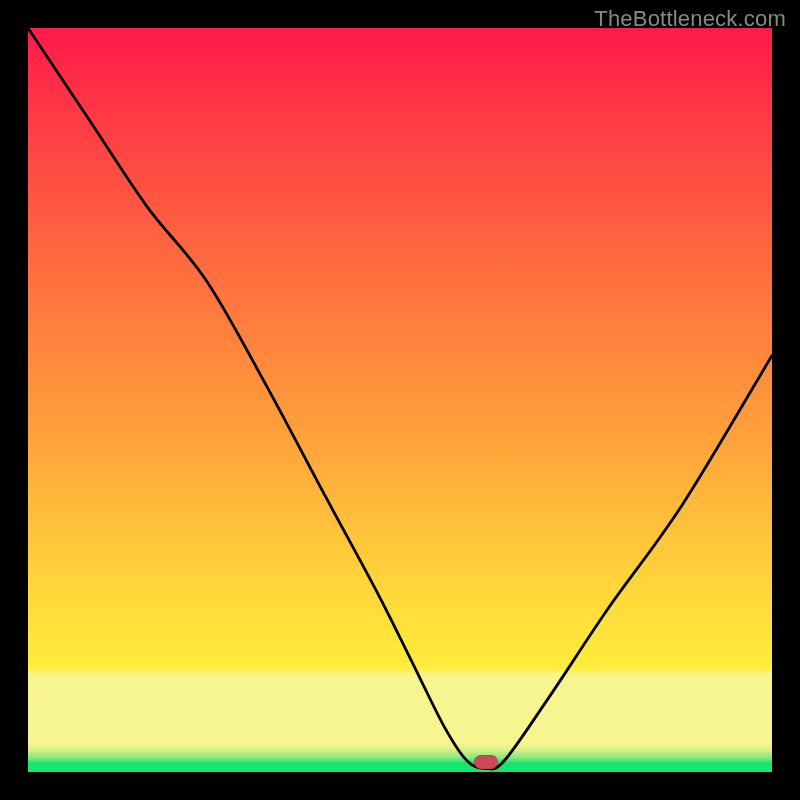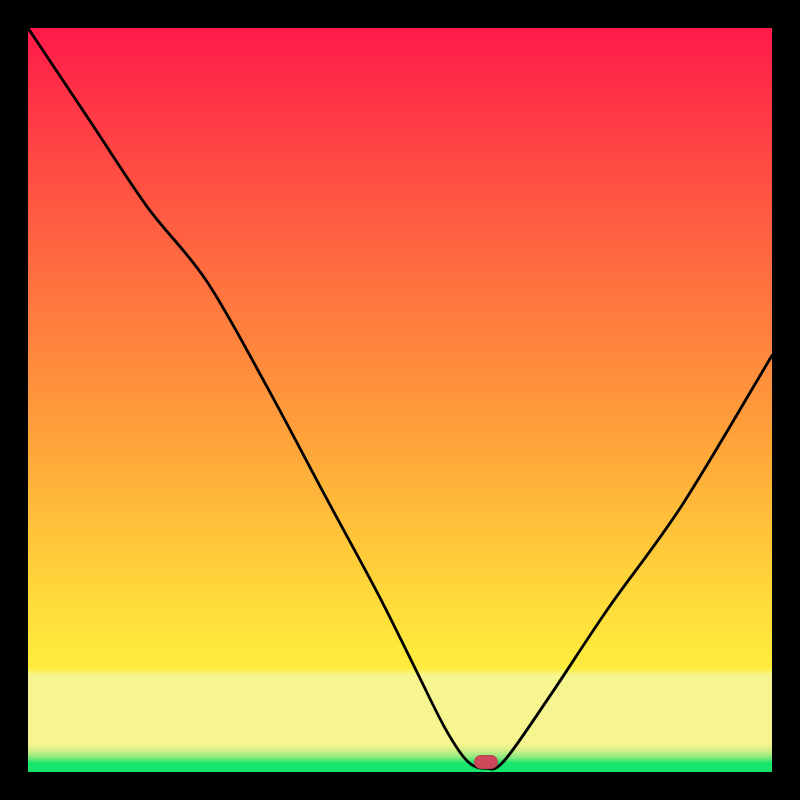--- a/index.html
+++ b/index.html
@@ -85,20 +85,21 @@
     font-size: 22px;
     color: #888;
     white-space: nowrap;
     letter-spacing: 0.2px;
   }
 </style>
 </head>
 <body>
 
 <div class="frame">
+  <div class="attribution">TheBottleneck.com</div>
 
   <div class="plot-area">
     <div class="gradient"></div>
 
     <svg class="curve" viewBox="0 0 744 744" preserveAspectRatio="none">
       <path d="M 0.0 0.0 C 9.9 14.9, 39.7 59.5, 59.5 89.3 C 79.4 119.0, 99.2 151.3, 119.0 178.6 C 138.9 205.8, 158.7 223.2, 178.6 253.0 C 198.4 282.7, 218.2 321.2, 238.1 357.1 C 257.9 393.1, 279.0 434.0, 297.6 468.7 C 316.2 503.4, 334.8 536.9, 349.7 565.4 C 364.6 594.0, 375.7 617.5, 386.9 639.8 C 398.0 662.2, 408.0 683.9, 416.6 699.4 C 425.3 714.9, 432.1 726.0, 439.0 732.8 C 445.8 739.7, 451.4 740.3, 457.6 740.3 C 463.8 740.3, 465.6 744.6, 476.2 732.8 C 486.7 721.1, 503.4 695.0, 520.8 669.6 C 538.2 644.2, 558.0 612.6, 580.3 580.3 C 602.6 548.1, 627.4 518.3, 654.7 476.2 C 682.0 434.0, 729.1 352.2, 744.0 327.4"></path>
     </svg>
 
     <div class="marker" style="left: 457.56px; top: 733.584px;"></div>
   </div>

